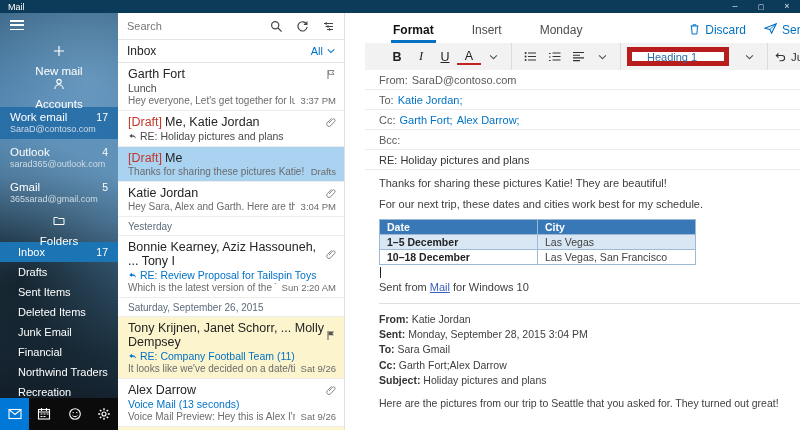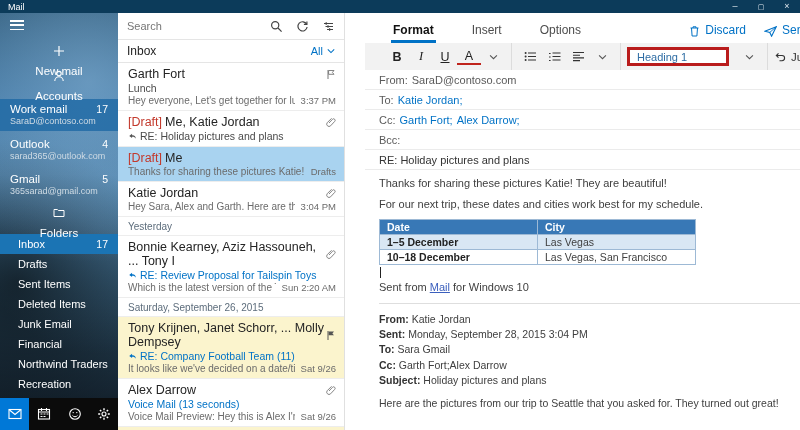--- a/index.html
+++ b/index.html
@@ -64,31 +64,31 @@
   .mailrow.selected { background:#a9d3f0; }
   .draftp { color:#c3392c; margin-right:3px; }
   .daterow { font-size:10px; color:#5d6d7c; padding:4px 10px 3px; border-bottom:1px solid #ededed; }
 
   
   .readpane { position:absolute; left:365px; top:13px; width:455px; height:413px; background:#fff; }
   .tabsrow { height:30px; display:flex; align-items:flex-end; padding:0 10px 0 26px; }
   .tab { font-size:12px; color:#4d4d4d; padding:5px 2px 6px; margin-right:34px; }
   .tab.active { color:#111; font-weight:bold; border-bottom:3px solid #0072c6; padding-bottom:3px; }
   .tabactions { margin-left:auto; display:flex; align-items:center; gap:18px; padding-bottom:6px; }
-  .tabaction { display:flex; align-items:flex-end; gap:5px; color:#0072c6; font-size:12px; }
+  .tabaction { display:flex; align-items:flex-start; gap:5px; color:#0072c6; font-size:12px; }
   .toolbar { height:27px; background:#f2f2f2; display:flex; align-items:center; padding:0 6px 0 14px; }
   .tgroup { display:flex; align-items:center; height:100%; padding:0 6px; }
   .tgroup + .tgroup { border-left:1px solid #dcdcdc; }
   .tbtn { width:24px; height:20px; display:flex; align-items:center; justify-content:center; font-size:12.5px; color:#222; }
   .tbtn.b { font-weight:bold; }
   .tbtn.i { font-style:italic; font-family:"Liberation Serif",serif; }
   .tbtn.u { text-decoration:underline; }
   .tbtn.fc { border-bottom:2px solid #c0241d; height:17px; }
-  .stylebox { width:102px; height:19px; background:#fff; border:3px solid #b91c1c; color:#2f6da4;
-              font-size:11px; display:flex; align-items:center; padding:0 7px; margin-right:8px; }
+  .stylebox { width:102px; height:19px; background:#fff; border:5px solid #b91c1c; color:#2f6da4;
+              font-size:11px; display:flex; align-items:center; padding:0 15px; margin-right:8px; }
   .histbtn { display:flex; align-items:center; gap:5px; font-size:11.5px; color:#333; margin-right:12px; }
 
   .fieldrow { display:flex; align-items:center; gap:4px; min-height:20px; padding:0 14px; font-size:11px;
               color:#5a5a5a; border-bottom:1px solid #ebebeb; }
   .fieldrow .lnk { color:#0072c6; }
   .fieldrow.subject { color:#333; }
   .bodyarea { padding:7px 14px 0; font-size:11px; color:#404040; }
   .bodyarea p { margin-bottom:9px; }
   table.trip { border-collapse:collapse; margin:2px 0 2px; }
   table.trip th, table.trip td { border:1px solid #9db9d5; font-size:10.5px; padding:1px 7px; text-align:left; }
@@ -131,21 +131,21 @@
 
     <div class="side-item" style="margin-top:8px;">
       <span class="icn">
           <svg viewBox="0 0 12 12">
             <path d="M6 1v10M1 6h10" stroke="#fff" stroke-width="1.2" fill="none"></path>
           </svg>
         </span>
       <span>New mail</span>
     </div>
 
-    <div class="side-item" style="margin-top:0; margin-bottom:4px;">
+    <div class="side-item" style="margin-top:8px; margin-bottom:4px;">
       <span class="icn">
           <svg viewBox="0 0 12 12">
             <circle cx="6" cy="3.6" r="2.2" fill="none" stroke="#fff" stroke-width="1.1"></circle>
             <path d="M1.8 11a4.2 4.2 0 0 1 8.4 0" fill="none" stroke="#fff" stroke-width="1.1"></path>
           </svg>
         </span>
       <span>Accounts</span>
     </div>
 
     <div class="acct sel">
@@ -432,21 +432,21 @@
       
       
     </div>
 
   </div>
 
   <div class="readpane">
     <div class="tabsrow">
       <span class="tab active">Format</span>
       <span class="tab">Insert</span>
-      <span class="tab">Options</span>
+      <span class="tab">Monday</span>
       <span class="tabactions">
         <span class="tabaction">
           <span class="icn" style="width:11px;height:12px;">
               <svg viewBox="0 0 11 12">
                 <path d="M1.5 3h8M4 3V1.8h3V3" fill="none" stroke="#0072c6" stroke-width="1"></path>
                 <path d="M2.5 3l.6 8h4.8l.6-8" fill="none" stroke="#0072c6" stroke-width="1"></path>
               </svg>
             </span>
           <span>Discard</span>
         </span>

